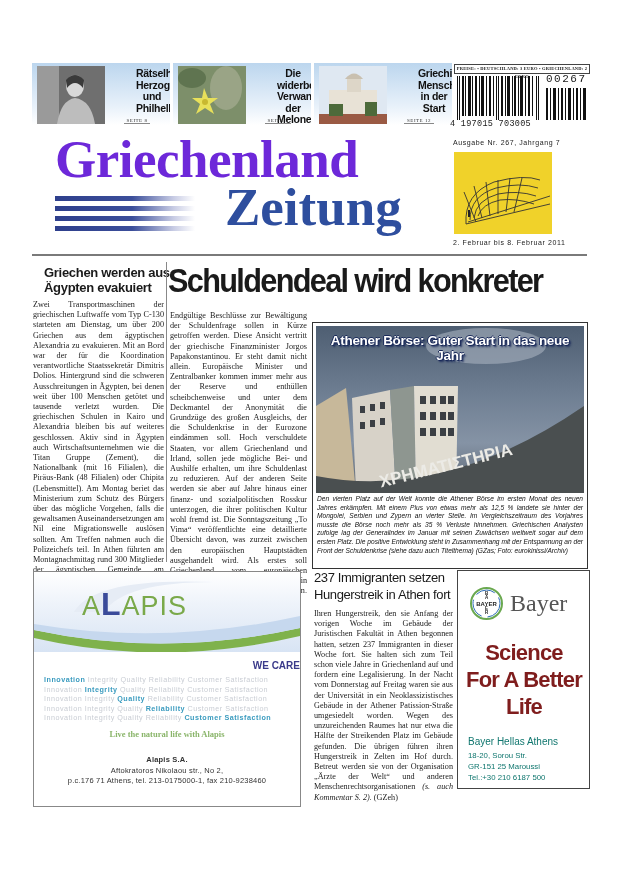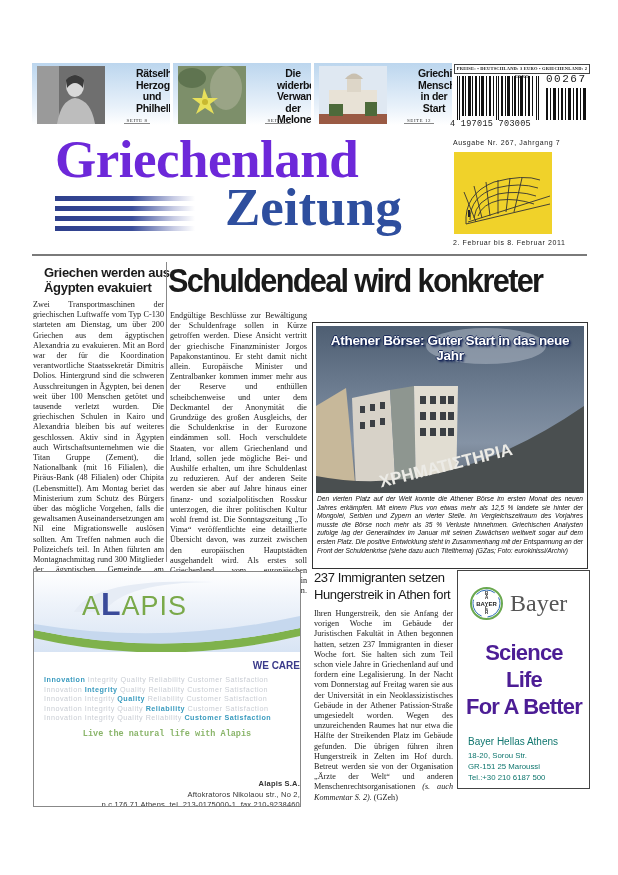--- a/index.html
+++ b/index.html
@@ -37,27 +37,27 @@
   
   .h-imm { position:absolute; left:314px; top:569px; width:145px; font-family:"Liberation Sans", sans-serif; font-weight:normal; font-size:13px; line-height:17px; letter-spacing:-0.4px; }
   
   .ad-alapis { position:absolute; left:33px; top:571px; width:266px; height:234px; border:1px solid #888; overflow:hidden; background:#fff; }
   .alapis-banner { position:absolute; left:0; top:0; width:292px; height:80px; background:linear-gradient(180deg,#ffffff 0%,#eef3fa 40%,#d8e4f4 100%); }
   .alapis-logo { position:absolute; left:48px; top:14px; font-family:"Liberation Sans", sans-serif; font-size:27px; color:#7aa94a; letter-spacing:1px; }
   .alapis-logo b { color:#3b4b9a; font-size:32px; }
   .we-care { position:absolute; left:0; right:0; top:88px; text-align:right; font-family:"Liberation Sans", sans-serif; font-weight:bold; font-size:10px; color:#3a3a8a; }
   .values { position:absolute; left:10px; top:103px; font-family:"Liberation Sans", sans-serif; font-size:7.2px; line-height:9.6px; letter-spacing:0.5px; color:#c9cdd4; white-space:nowrap; }
   .values .hl { color:#3a9bbf; font-weight:bold; }
-  .alapis-slogan { position:absolute; left:0; right:0; top:157px; text-align:center; font-family:Liberation Mono, monospace; font-weight:bold; font-size:8.5px; color:#8ab56a; }
-  .alapis-addr { position:absolute; left:0; right:0; top:183px; text-align:right; font-family:"Liberation Sans", sans-serif; font-size:7.5px; line-height:10.5px; color:#333; letter-spacing:0.2px;margin-top:24px; }
+  .alapis-slogan { position:absolute; left:0; right:0; top:157px; text-align:center; font-family:Liberation Serif, serif; font-weight:bold; font-size:8.5px; color:#8ab56a; }
+  .alapis-addr { position:absolute; left:0; right:0; top:183px; text-align:center; font-family:"Liberation Sans", sans-serif; font-size:7.5px; line-height:10.5px; color:#333; letter-spacing:0.2px; }
   
   .ad-bayer { position:absolute; left:457px; top:570px; width:131px; height:217px; border:1px solid #444; background:#fff; }
   .bayer-cross { position:absolute; left:12px; top:16px; width:33px; height:33px; border-radius:50%; border:2px solid #6aa84f; box-sizing:border-box; }
   .bayer-word { position:absolute; left:52px; top:19px; font-family:"Liberation Serif", serif; font-size:24px; color:#555; }
-  .bayer-science { position:absolute; left:1px; right:0; top:68px; text-align:center; font-family:"Liberation Sans", sans-serif; font-weight:bold; font-size:22px; line-height:27px; color:#4c1d95; letter-spacing:-0.8px; }
+  .bayer-science { position:absolute; left:1px; right:0; top:68px; text-align:center; font-family:"Liberation Sans", sans-serif; font-weight:bold; font-size:22px; line-height:27px; color:#7f1d1d; letter-spacing:-0.8px; }
   .bayer-contact { position:absolute; left:10px; top:165px; font-family:"Liberation Sans", sans-serif; color:#0f766e; }
   .bayer-contact .name { font-size:10px; margin-bottom:3px; }
   .bayer-contact .line { font-size:7.8px; line-height:11px; }
 </style>
 </head>
 <body>
 
 <div class="teaser" style="left:32px;">
   <svg class="thumb" viewBox="0 0 68 58">
     <rect width="68" height="58" fill="#6f6f6f"></rect>
@@ -273,22 +273,22 @@
         <text x="14.5" y="6">B</text>
           <text x="14.5" y="10">A</text>
           <text x="14.5" y="21">E</text>
           <text x="14.5" y="25">R</text>
       </g>
     </svg>
   </div>
   <div class="bayer-word">Bayer</div>
   <div class="bayer-science">
     <div>Science</div>
+    <div>For A Better</div>
     <div>Life</div>
-    <div>For A Better</div>
   </div>
   <div class="bayer-contact">
     <div class="name">Bayer Hellas Athens</div>
     <div class="line">18-20, Sorou Str.</div>
     <div class="line">GR-151 25  Maroussi</div>
     <div class="line">Tel.:+30 210 6187 500</div>
   </div>
 </div>
 
 </body></html>

